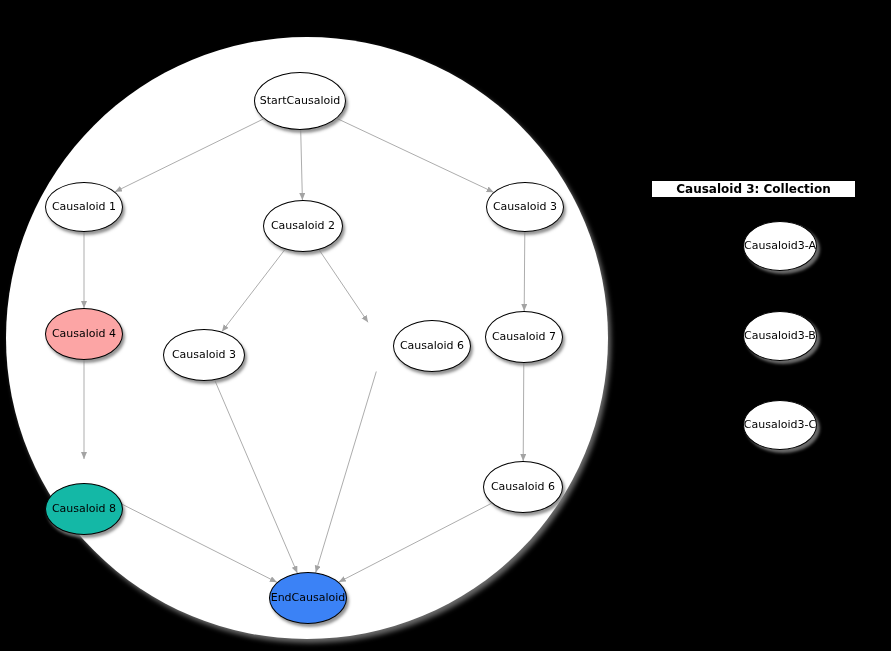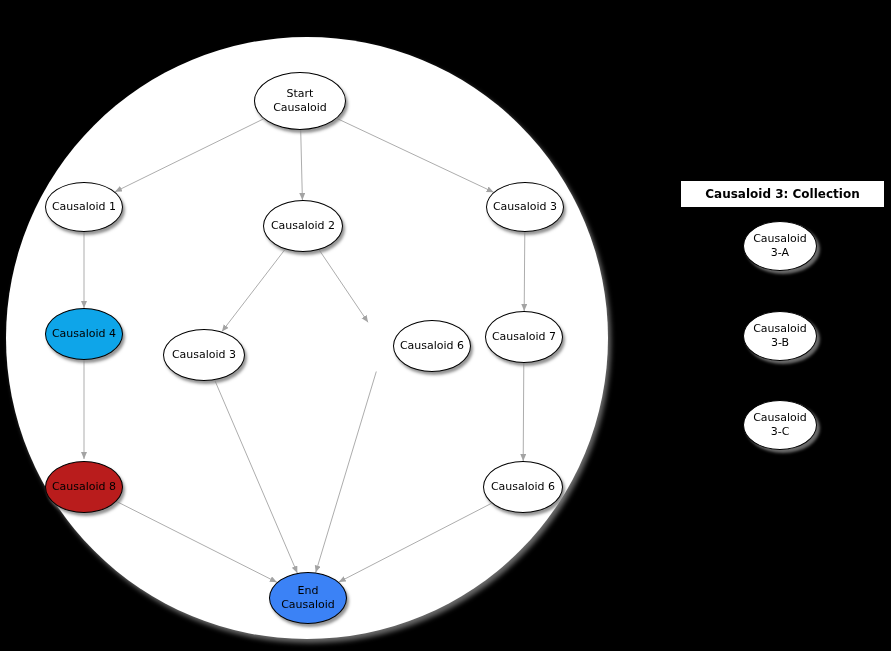--- a/index.html
+++ b/index.html
@@ -28,21 +28,21 @@
     top: 0;
     z-index: 2;
   }
   .node {
     position: absolute;
     box-sizing: border-box;
     background: #ffffff;
     border: 1.5px solid #000000;
     border-radius: 50%;
     display: flex;
-    flex-direction: column;
+    flex-direction: row;
     align-items: center;
     justify-content: center;
     text-align: center;
     font-size: 11px;
     line-height: 1.3;
     color: #000000;
     box-shadow: 2px 3px 3px rgba(128,128,128,0.85);
     z-index: 3;
   }
   .node span {
@@ -102,45 +102,45 @@
       </div>
       <div class="node" style="left: 45px; top: 182px; width: 78px; height: 50px; background: rgb(255, 255, 255); border-color: rgb(0, 0, 0); color: rgb(0, 0, 0);">
         <span>Causaloid 1</span>
       </div>
       <div class="node" style="left: 263px; top: 200px; width: 80px; height: 52px; background: rgb(255, 255, 255); border-color: rgb(0, 0, 0); color: rgb(0, 0, 0);">
         <span>Causaloid 2</span>
       </div>
       <div class="node" style="left: 486px; top: 182px; width: 78px; height: 50px; background: rgb(255, 255, 255); border-color: rgb(0, 0, 0); color: rgb(0, 0, 0);">
         <span>Causaloid 3</span>
       </div>
-      <div class="node" style="left: 45px; top: 308px; width: 78px; height: 52px; background: #0ea5e9; border-color: rgb(0, 0, 0); color: rgb(0, 0, 0);">
+      <div class="node" style="left: 45px; top: 308px; width: 78px; height: 52px; background: #fca5a5; border-color: rgb(0, 0, 0); color: rgb(0, 0, 0);">
         <span>Causaloid 4</span>
       </div>
       <div class="node" style="left: 163px; top: 329px; width: 82px; height: 52px; background: rgb(255, 255, 255); border-color: rgb(0, 0, 0); color: rgb(0, 0, 0);">
         <span>Causaloid 3</span>
       </div>
       <div class="node" style="left: 345px; top: 320px; width: 78px; height: 52px; background: rgb(255, 255, 255); border-color: rgb(0, 0, 0); color: rgb(0, 0, 0); margin-left: 48px;">
         <span>Causaloid 6</span>
       </div>
       <div class="node" style="left: 485px; top: 311px; width: 78px; height: 52px; background: rgb(255, 255, 255); border-color: rgb(0, 0, 0); color: rgb(0, 0, 0);">
         <span>Causaloid 7</span>
       </div>
-      <div class="node" style="left: 45px; top: 461px; width: 78px; height: 52px; background: #b91c1c; border-color: rgb(0, 0, 0); color: rgb(0, 0, 0);">
+      <div class="node" style="left: 45px; top: 483px; width: 78px; height: 52px; background: #14b8a6; border-color: rgb(0, 0, 0); color: rgb(0, 0, 0);">
         <span>Causaloid 8</span>
       </div>
       <div class="node" style="left: 483px; top: 461px; width: 80px; height: 52px; background: rgb(255, 255, 255); border-color: rgb(0, 0, 0); color: rgb(0, 0, 0);">
         <span>Causaloid 6</span>
       </div>
       <div class="node" style="left: 269px; top: 572px; width: 78px; height: 52px; background: #3b82f6; border-color: rgb(0, 0, 0); color: rgb(0, 0, 0);">
         <span>End</span>
         <span>Causaloid</span>
       </div>
     </div>
 
-  <div class="panel-bar" id="panel-bar" style="left: 681px; top: 181px; width: 203px; height: 26px; background: rgb(255, 255, 255); color: rgb(0, 0, 0);">Causaloid 3: Collection</div>
+  <div class="panel-bar" id="panel-bar" style="left: 652px; top: 181px; width: 203px; height: 16px; background: rgb(255, 255, 255); color: rgb(0, 0, 0);">Causaloid 3: Collection</div>
 
   <div id="panel-nodes">
       <div class="node panel-node" style="left: 743px; top: 221px; width: 74px; height: 50px; background: rgb(255, 255, 255); border-color: rgb(0, 0, 0); color: rgb(0, 0, 0);">
         <span>Causaloid</span>
         <span>3-A</span>
       </div>
       <div class="node panel-node" style="left: 743px; top: 311px; width: 74px; height: 50px; background: rgb(255, 255, 255); border-color: rgb(0, 0, 0); color: rgb(0, 0, 0);">
         <span>Causaloid</span>
         <span>3-B</span>
       </div>

